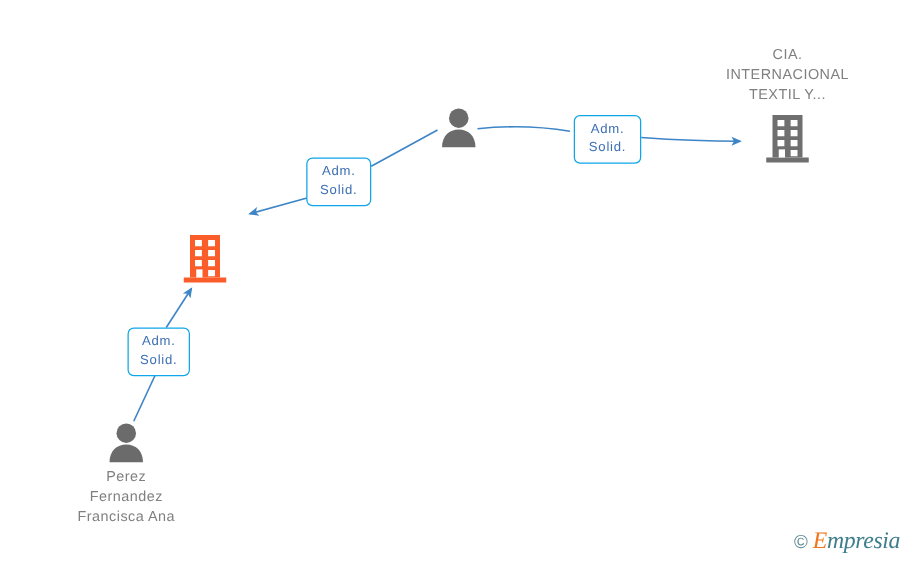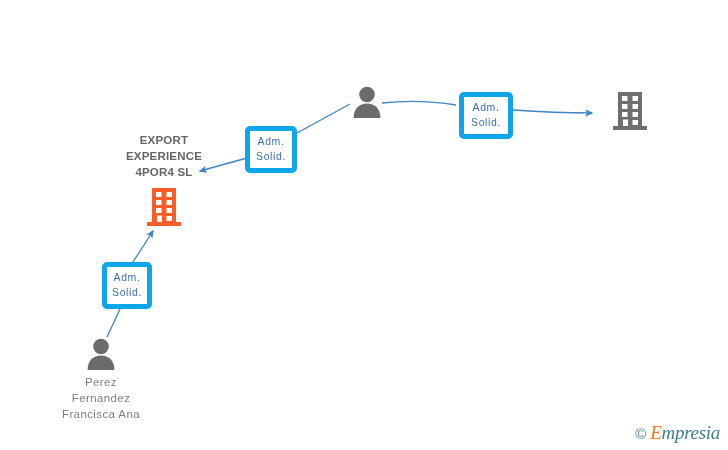--- a/index.html
+++ b/index.html
@@ -42,21 +42,21 @@
 
   
   .icon-wrap {
     position: absolute;
   }
 
   
   .badge {
     position: absolute;
     box-sizing: border-box;
-    border: 5px solid #0ea5e9;
+    border: 1px solid #0ea5e9;
     border-radius: 5px;
     background: #ffffff;
     color: #3d6fb4;
     font-size: 10.5px;
     line-height: 15px;
     letter-spacing: 0.6px;
     text-align: center;
     padding: 3px 5px 4px 5px;
     font-family: "Liberation Sans", sans-serif;
     white-space: pre-line;
@@ -106,23 +106,20 @@
       <path d="M 382 103 Q 420 99 456 105" stroke="#3d85c6" stroke-width="1.3" fill="none"></path>
       <path d="M 513 110 Q 555 113 592 113" stroke="#3d85c6" stroke-width="1.3" fill="none" marker-end="url(#arrowBlue)"></path>
     </g>
 
     <g>
       <path d="M 107 337 L 127 294" stroke="#3d85c6" stroke-width="1.3" fill="none"></path>
       <path d="M 133 262 L 153 231" stroke="#3d85c6" stroke-width="1.3" fill="none" marker-end="url(#arrowBlue)"></path>
     </g>
   </svg>
 
-  <div class="node-label company-main" style="left:98px; top:132px; width:132px;">EXPORT
-EXPERIENCE
-4POR4 SL</div>
 
   <div class="icon-wrap" style="left:146px; top:186px;">
     <svg width="36" height="42" viewBox="0 0 36 42" xmlns="http://www.w3.org/2000/svg">
       <rect x="6" y="2" width="24" height="34" fill="#fa5c2a"></rect>
       <rect x="1" y="36" width="34" height="4" fill="#fa5c2a"></rect>
       <rect x="10" y="6" width="5.5" height="5" fill="#ffffff"></rect>
       <rect x="20.5" y="6" width="5.5" height="5" fill="#ffffff"></rect>
       <rect x="10" y="14" width="5.5" height="5" fill="#ffffff"></rect>
       <rect x="20.5" y="14" width="5.5" height="5" fill="#ffffff"></rect>
       <rect x="10" y="22" width="5.5" height="5" fill="#ffffff"></rect>
@@ -133,20 +130,23 @@
   </div>
 
 
   <div class="icon-wrap" style="left:352px; top:86px;">
     <svg width="30" height="32" viewBox="0 0 30 32" xmlns="http://www.w3.org/2000/svg">
       <circle cx="15" cy="8.5" r="7.8" fill="#6b6b6b"></circle>
       <path d="M 1.6 32 C 1.6 22.4 7.6 17.6 15 17.6 C 22.4 17.6 28.4 22.4 28.4 32 Z" fill="#6b6b6b"></path>
     </svg>
   </div>
 
+  <div class="node-label" style="left:556px; top:36px; width:148px;">CIA.
+INTERNACIONAL
+TEXTIL Y...</div>
 
   <div class="icon-wrap" style="left:612px; top:90px;">
     <svg width="36" height="42" viewBox="0 0 36 42" xmlns="http://www.w3.org/2000/svg">
       <rect x="6" y="2" width="24" height="34" fill="#6f6f6f"></rect>
       <rect x="1" y="36" width="34" height="4" fill="#6f6f6f"></rect>
       <rect x="10" y="6" width="5.5" height="5" fill="#ffffff"></rect>
       <rect x="20.5" y="6" width="5.5" height="5" fill="#ffffff"></rect>
       <rect x="10" y="14" width="5.5" height="5" fill="#ffffff"></rect>
       <rect x="20.5" y="14" width="5.5" height="5" fill="#ffffff"></rect>
       <rect x="10" y="22" width="5.5" height="5" fill="#ffffff"></rect>

